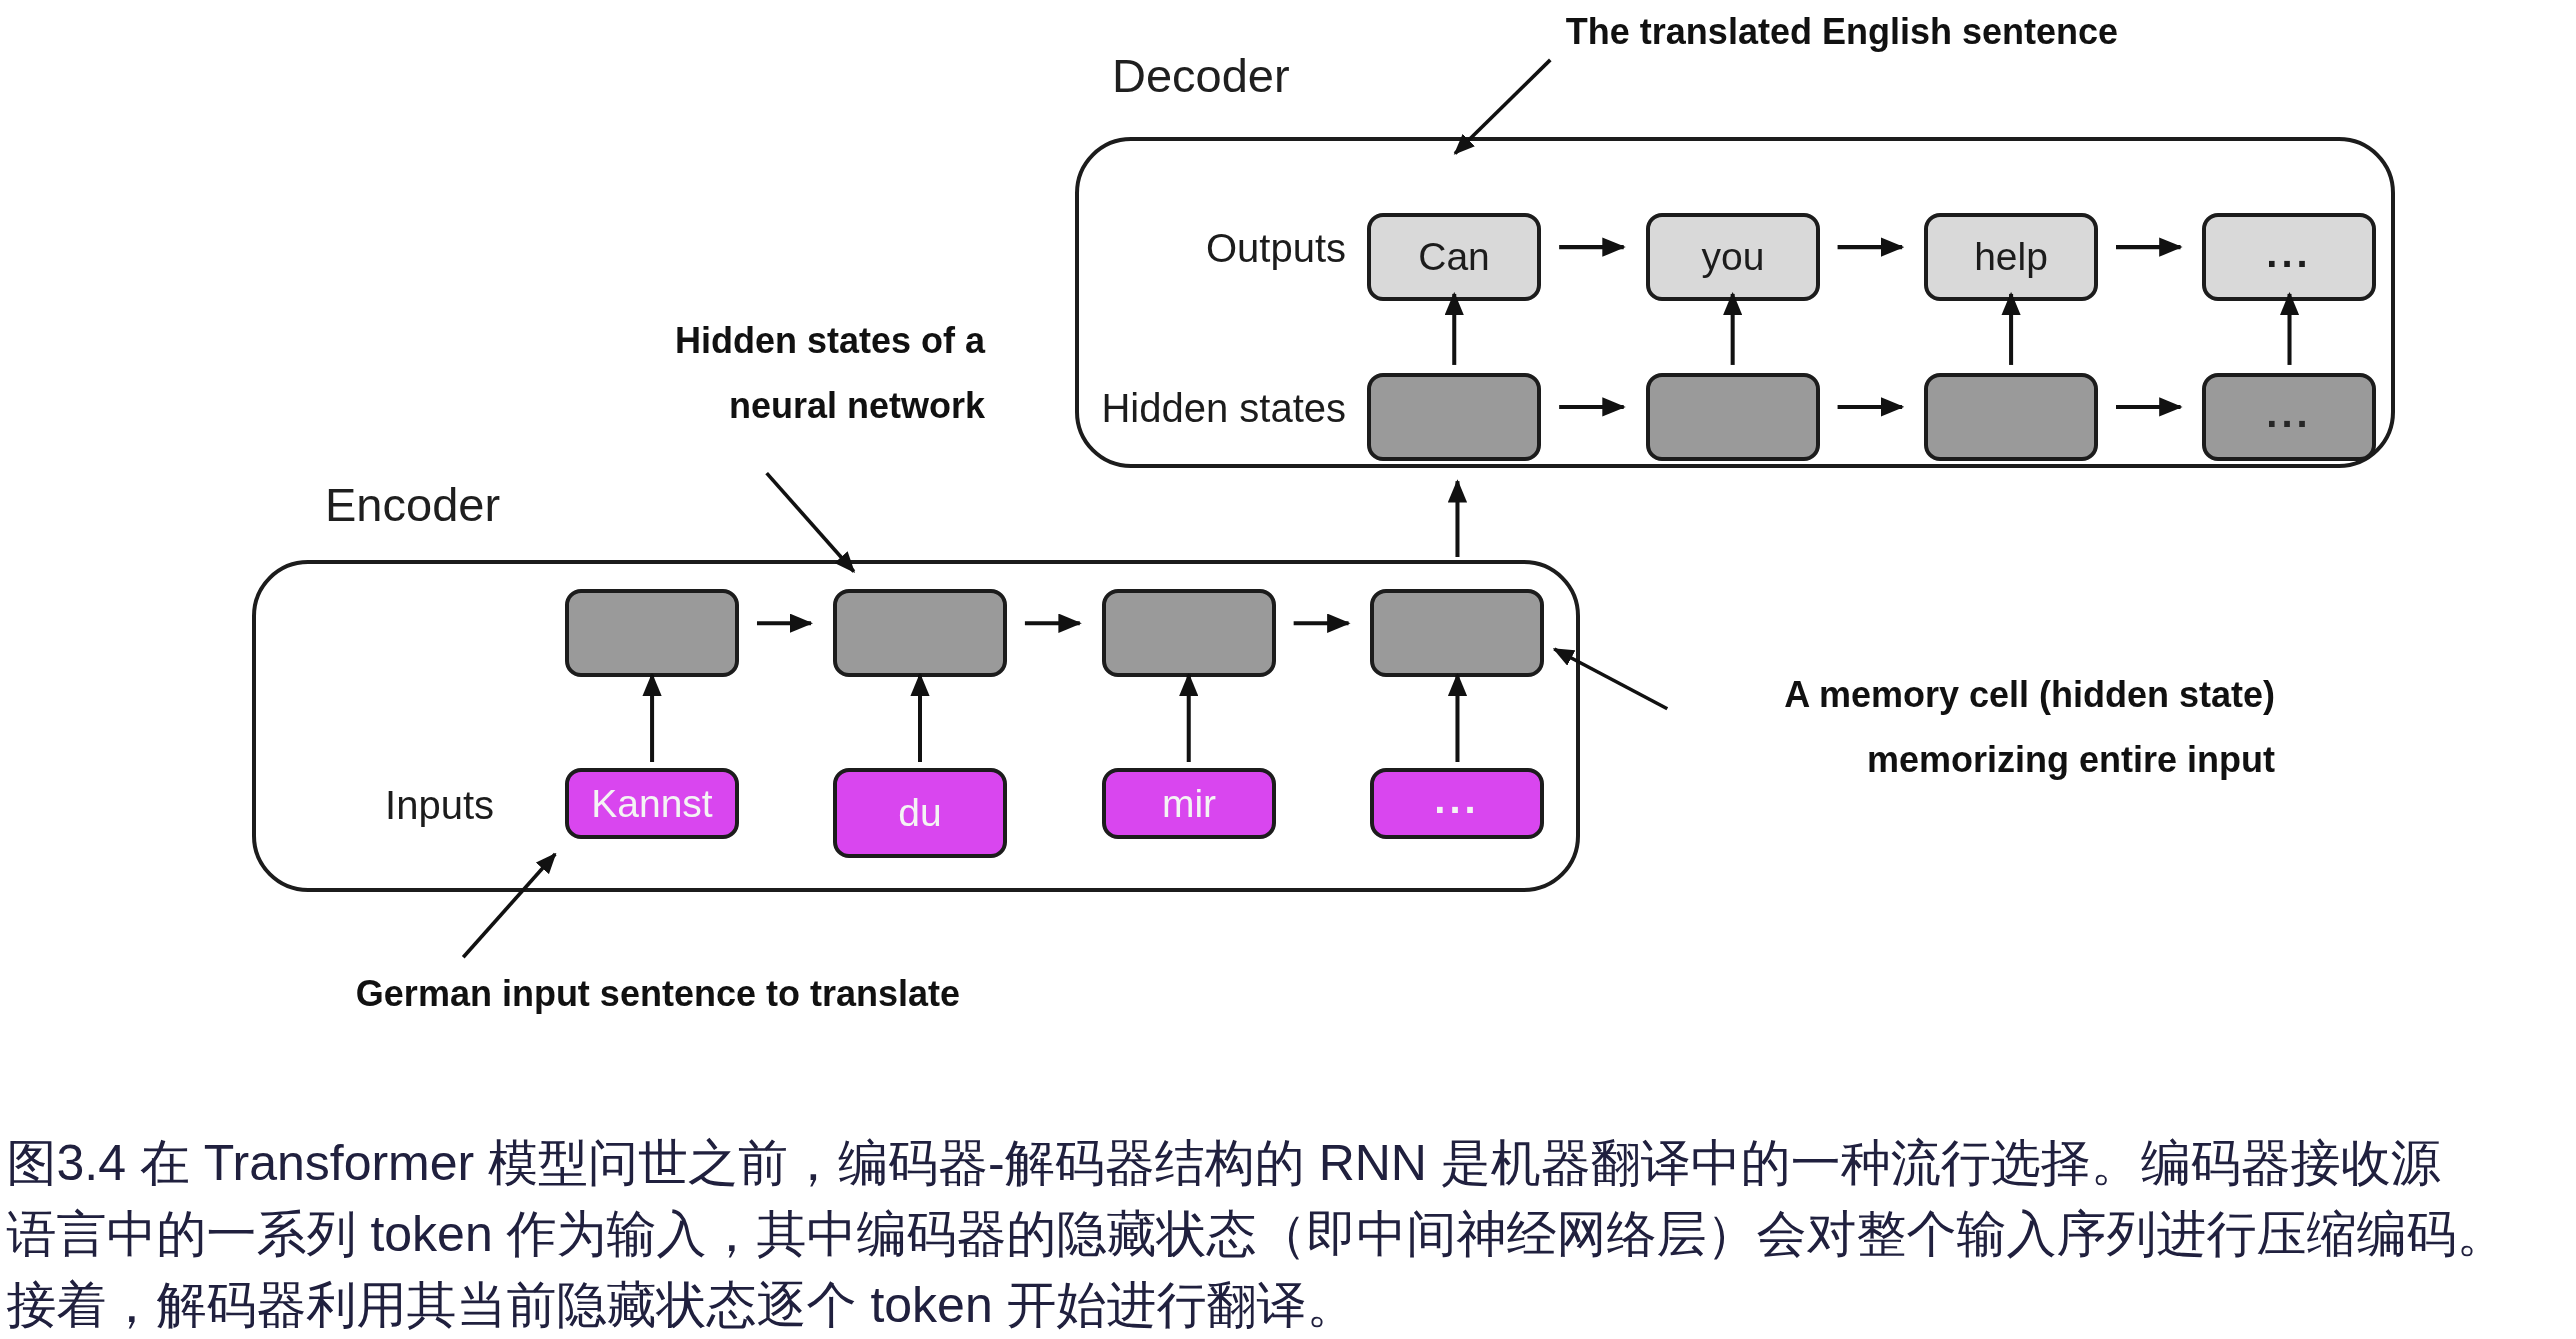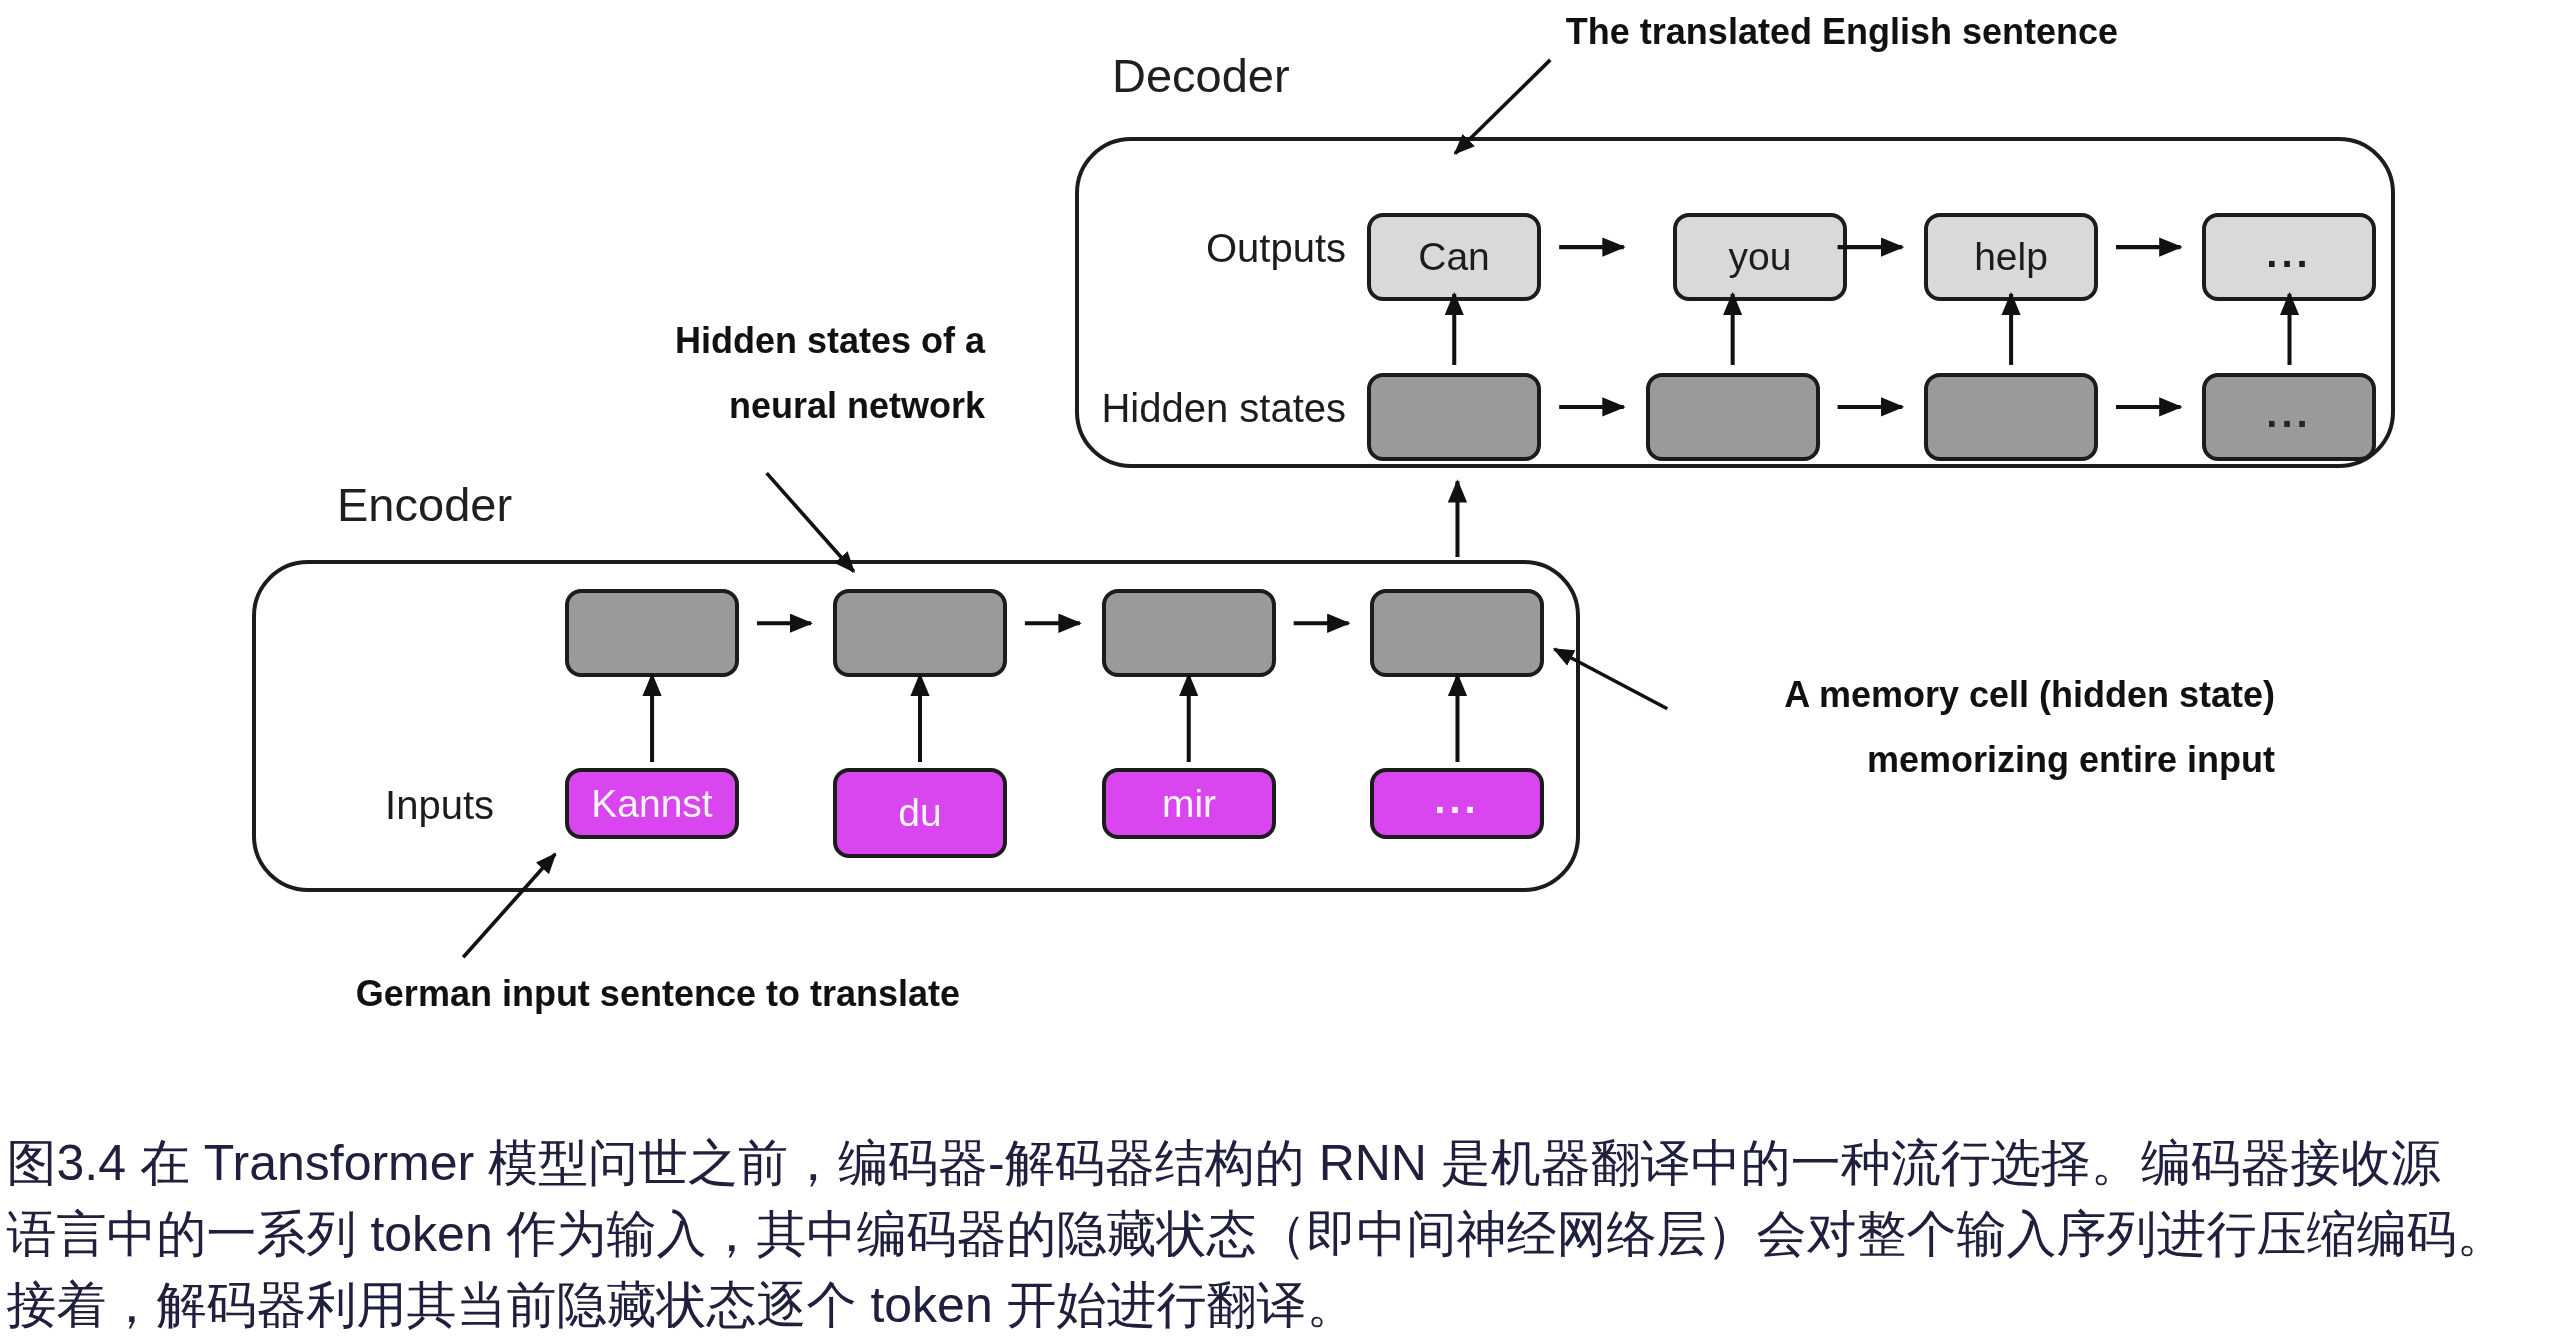--- a/index.html
+++ b/index.html
@@ -105,40 +105,40 @@
 
   <div class="section-title" style="left:1112px; top:52px;text-align:right;">Decoder</div>
 
   <div class="panel-box" style="left:1075px; top:137px; width:1320px; height:331px;"></div>
 
   <div class="row-label" style="left:1114px; top:227px; width:232px;">Outputs</div>
 
   <div class="token-box box-light" style="left:1367px; top:213px;">
     <span>Can</span>
   </div>
-  <div class="token-box box-light" style="left:1646px; top:213px;margin-left:27px;">
+  <div class="token-box box-light" style="left:1646px; top:213px;">
     <span>you</span>
   </div>
   <div class="token-box box-light" style="left:1924px; top:213px;">
     <span>help</span>
   </div>
   <div class="token-box box-light" style="left:2202px; top:213px;">
     <span class="dots">...</span>
   </div>
 
   <div class="row-label" style="left:1085px; top:387px; width:261px;">Hidden states</div>
 
   <div class="token-box box-mid" style="left:1367px; top:373px;"></div>
   <div class="token-box box-mid" style="left:1646px; top:373px;"></div>
   <div class="token-box box-mid" style="left:1924px; top:373px;"></div>
   <div class="token-box box-mid" style="left:2202px; top:373px;">
     <span class="dots">...</span>
   </div>
 
-  <div class="section-title" style="left:337px; top:481px;">Encoder</div>
+  <div class="section-title" style="left:325px; top:481px;">Encoder</div>
 
   <div class="panel-box" style="left:252px; top:560px; width:1328px; height:332px;"></div>
 
   <div class="token-box box-mid" style="left:565px; top:589px;"></div>
   <div class="token-box box-mid" style="left:833px; top:589px;"></div>
   <div class="token-box box-mid" style="left:1102px; top:589px;"></div>
   <div class="token-box box-mid" style="left:1370px; top:589px;"></div>
 
   <div class="row-label" style="left:323px; top:784px; width:171px;">Inputs</div>
 

